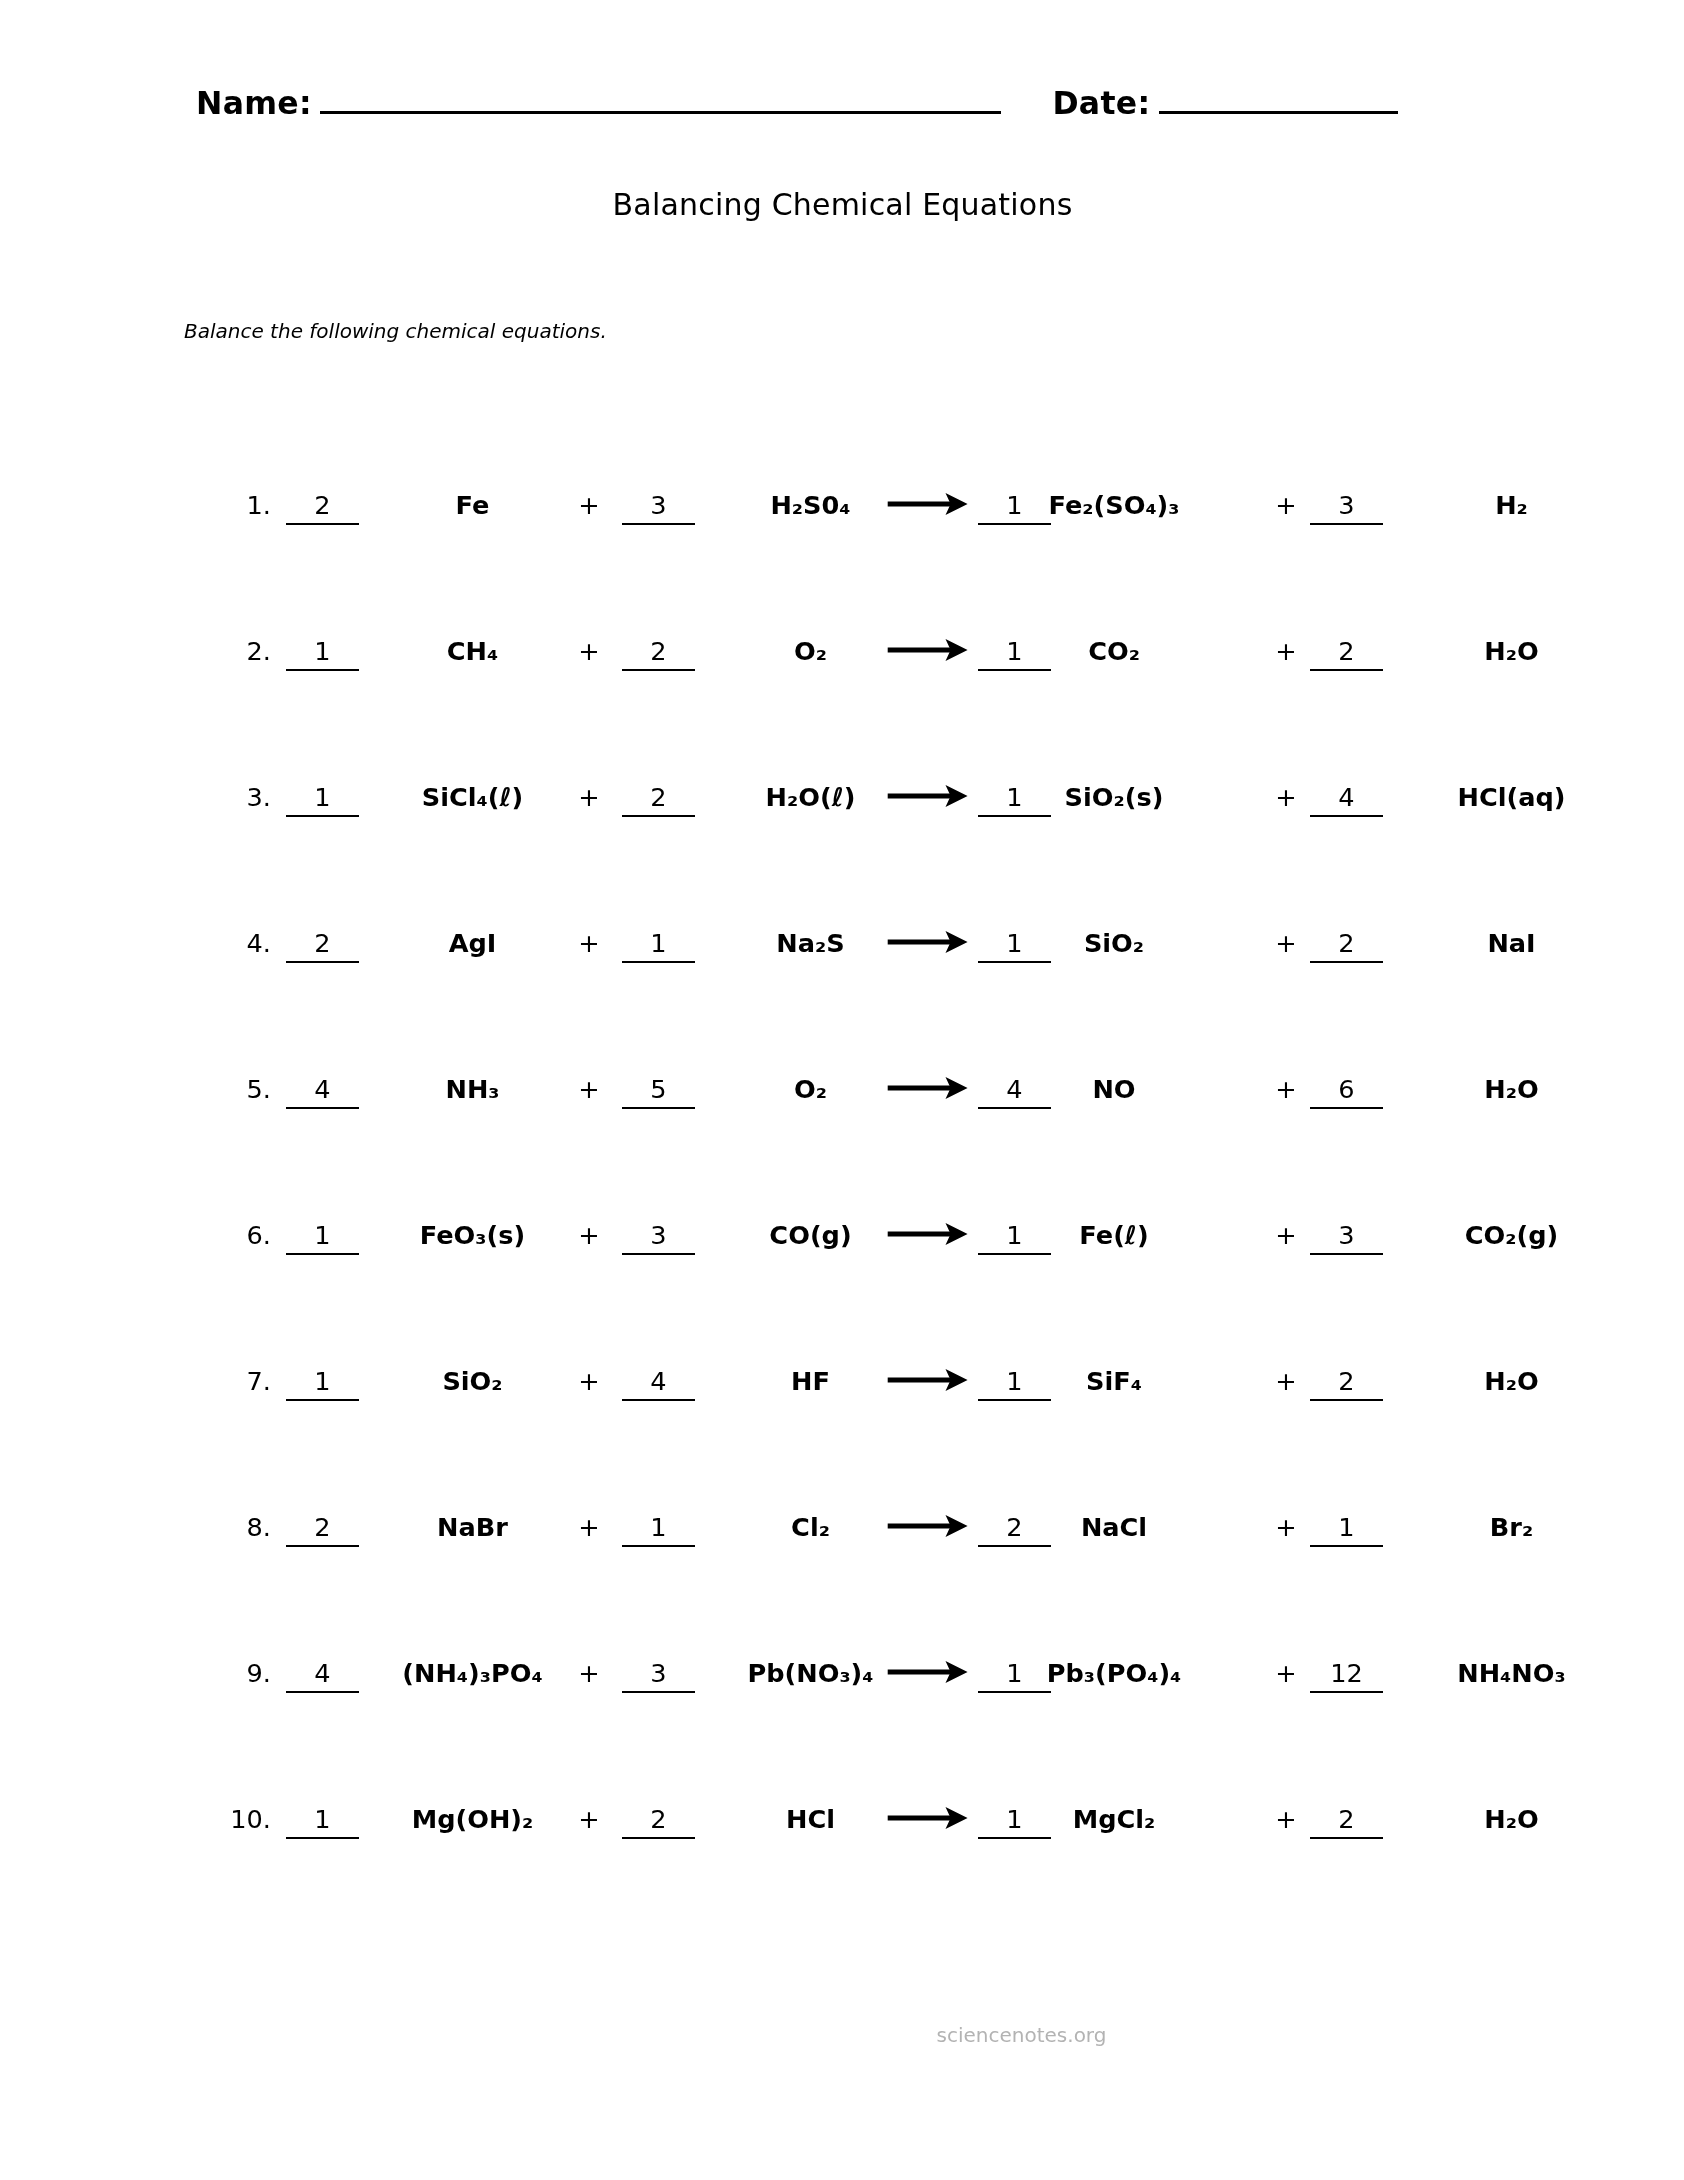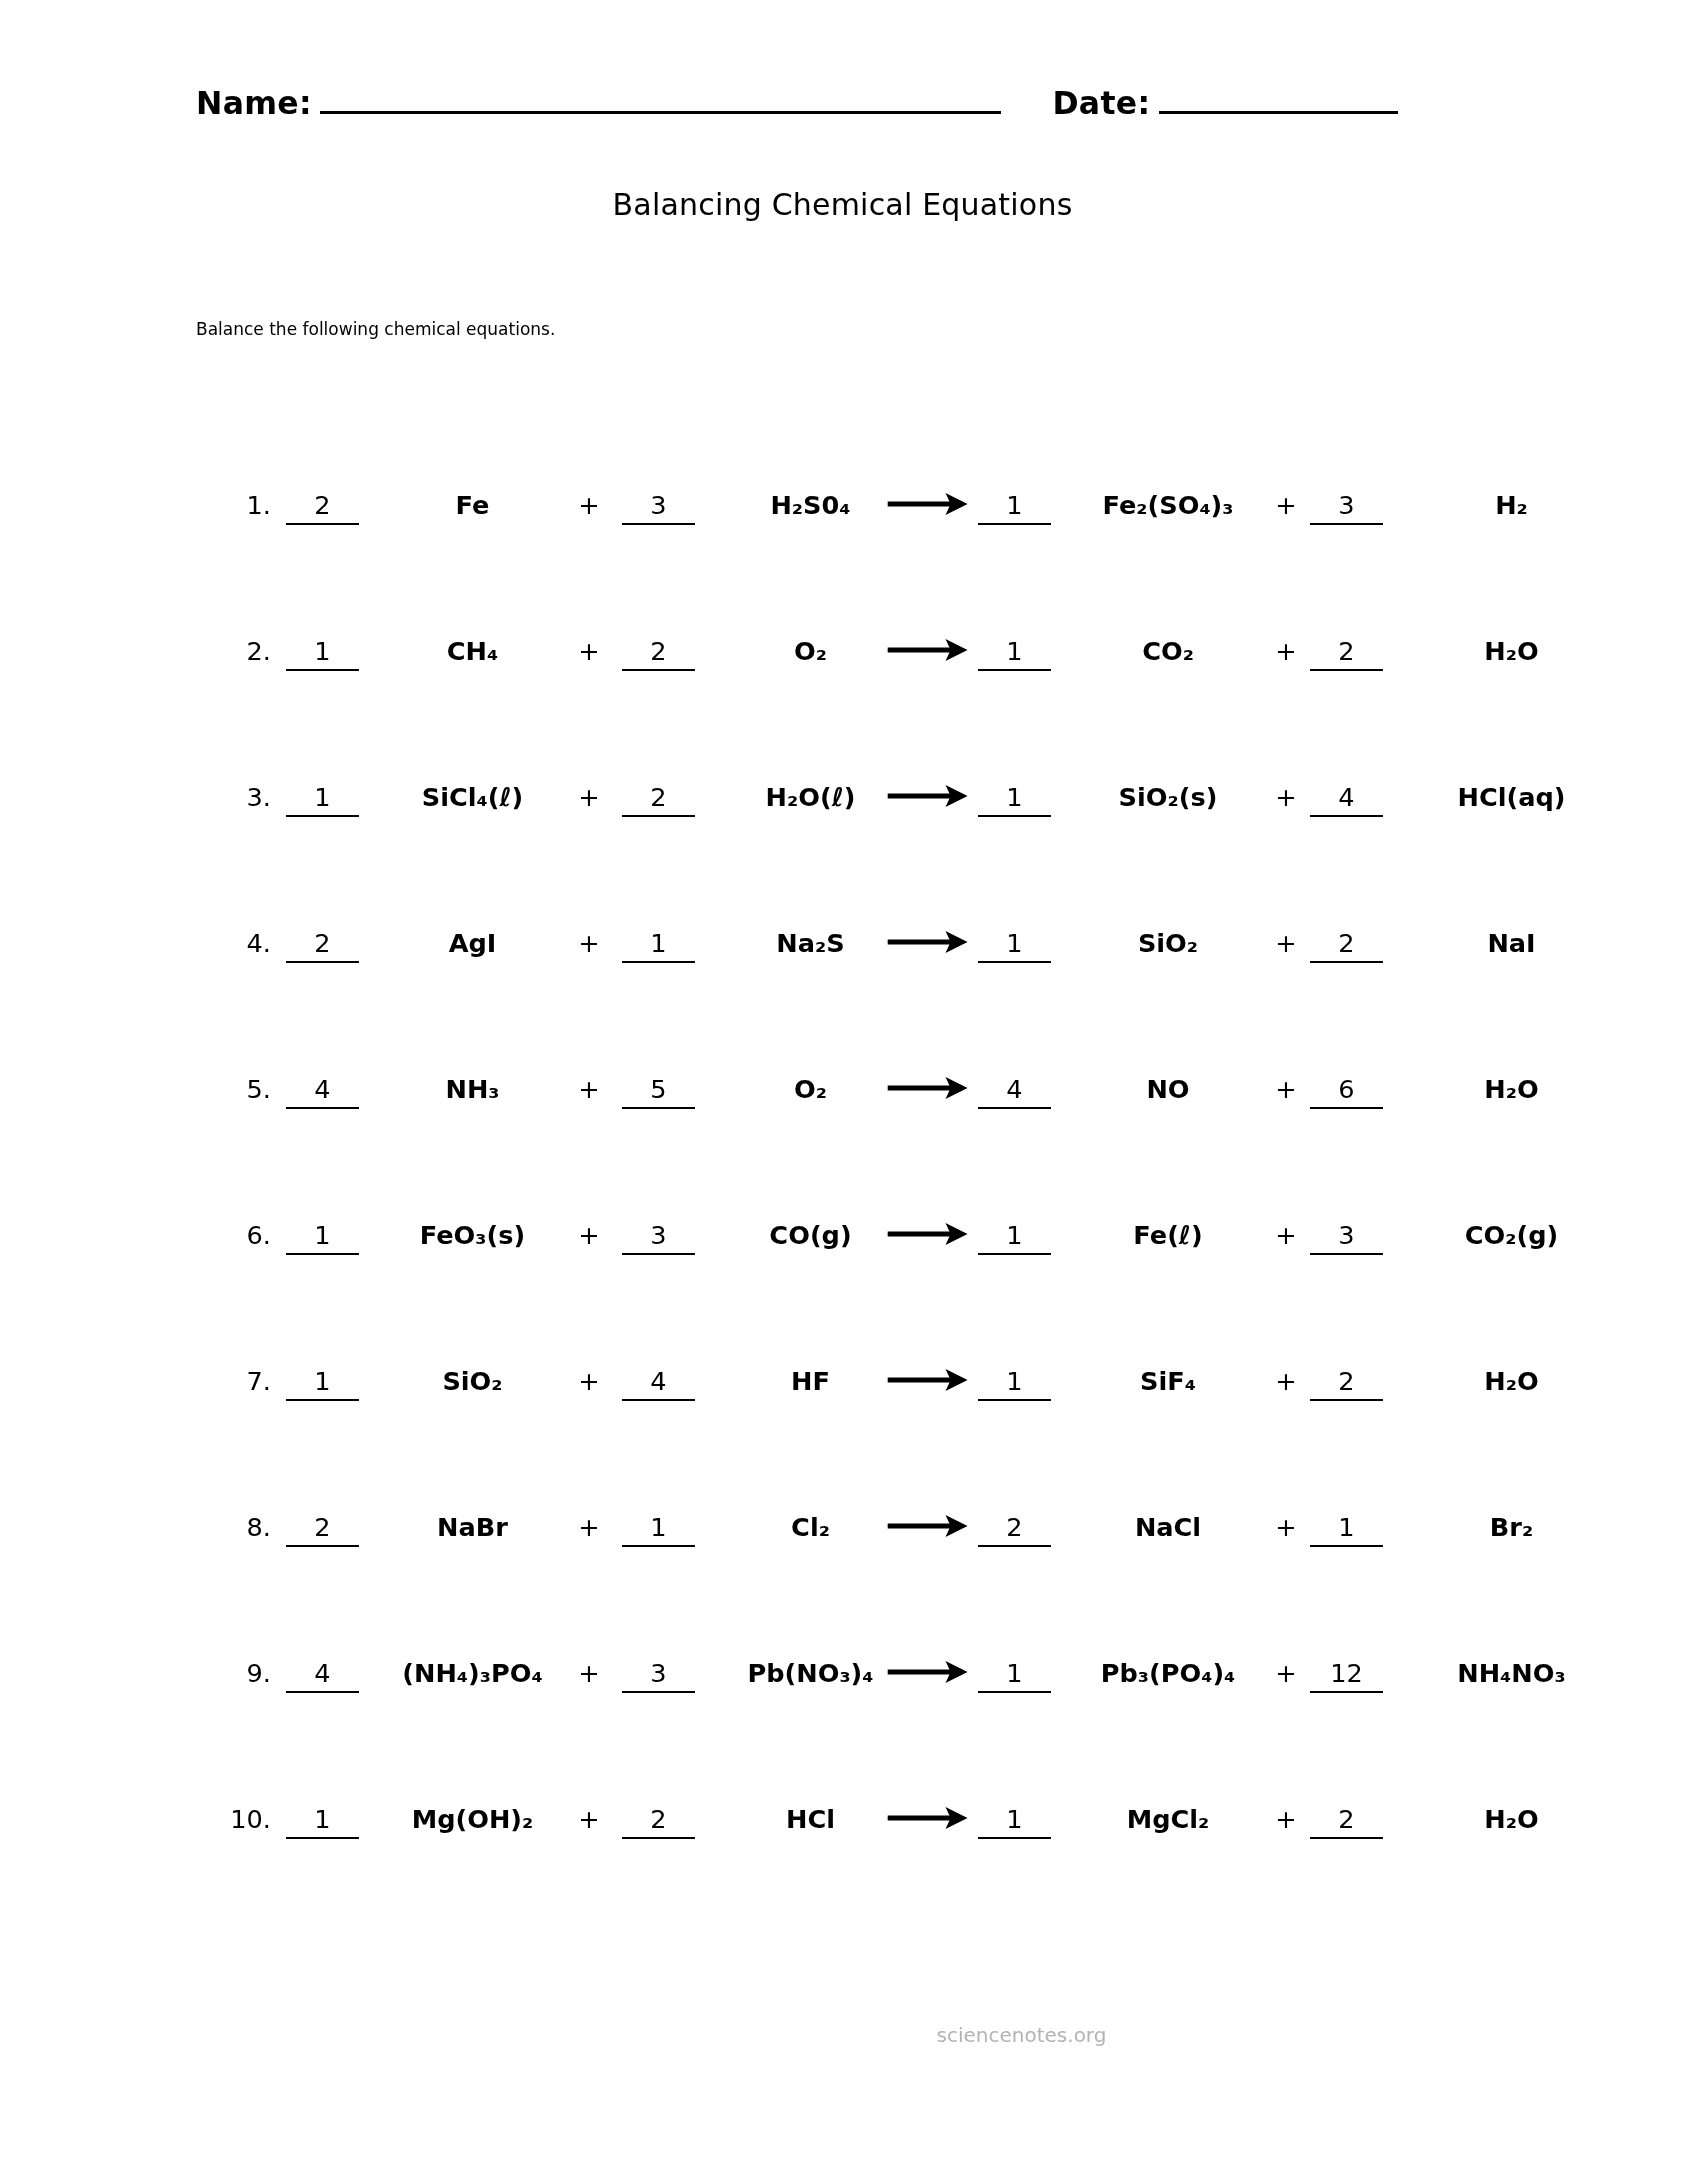--- a/index.html
+++ b/index.html
@@ -65,23 +65,24 @@
     text-align: center;
     font-size: 30px;
     font-weight: normal;
     letter-spacing: 0.2px;
   }
 
   
   .instructions {
     position: absolute;
     top: 319px;
-    left: 196px;
-    font-size: 17px;
+    left: 184px;
+    font-size: 20px;
     font-weight: normal;
+    font-style: italic;
   }
 
   
   .equations {
     position: absolute;
     top: 490px;
     left: 0;
     width: 1685px;
   }
   .eq-row {
@@ -110,21 +111,21 @@
   .coef-3 { left: 978px; }
   .coef-4 { left: 1310px; }
 
   .formula {
     text-align: center;
     white-space: nowrap;
     font-weight: bold;
   }
   .formula-1 { left: 366px; width: 213px; }
   .formula-2 { left: 704px; width: 213px; }
-  .formula-3 { left: 1055px; width: 226px; }
+  .formula-3 { left: 1001px; width: 226px; }
   .formula-4 { left: 1388px; width: 247px; }
 
   .plus-1 { left: 572px; width: 34px; text-align: center; }
   .plus-2 { left: 1269px; width: 34px; text-align: center; }
 
   .arrow {
     left: 886px;
     width: 85px;
     text-align: center;
     top: -3.4px;

